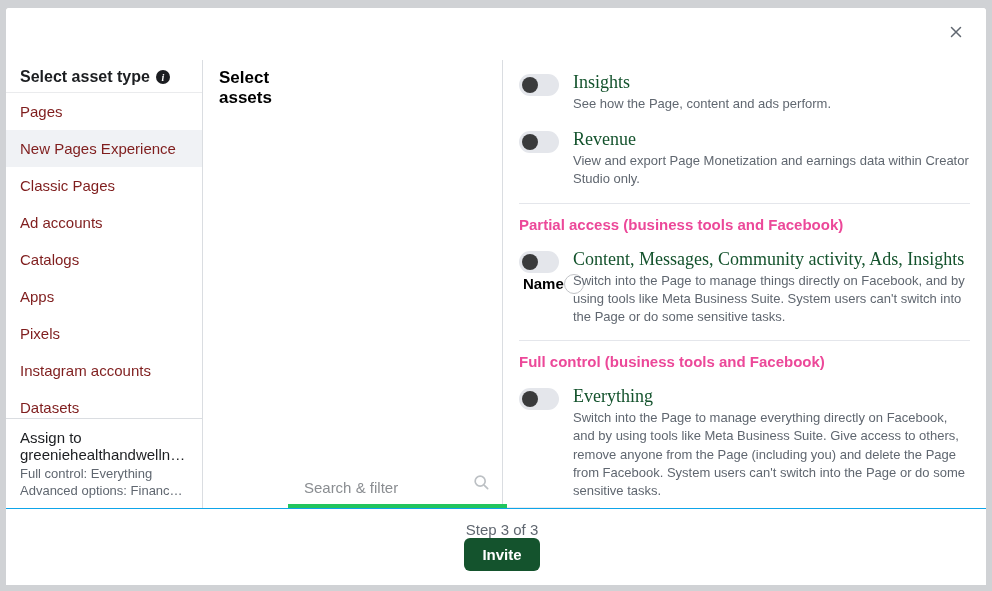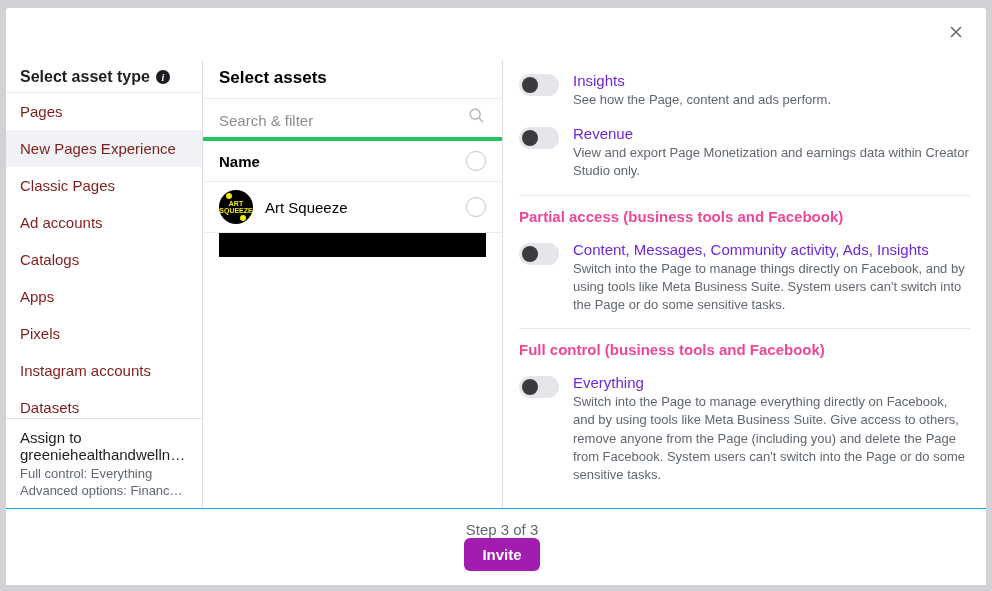--- a/index.html
+++ b/index.html
@@ -26,21 +26,21 @@
   .asset-type-item { padding:10px 14px; font-size:15px; color:#7f1d1d; cursor:pointer; }
   .asset-sub { }
   .asset-sub.selected { background:#f0f2f5; }
   .divider-thin { border-top:1px solid #eaebed; }
   .assign-block { padding:10px 14px 8px; border-top:1px solid #dadde1; font-size:13px; }
   .assign-label { font-size:15px; color:#1c1e21; }
   .assign-email { font-size:15px; color:#1c1e21; margin-bottom:2px; white-space:nowrap; overflow:hidden; text-overflow:ellipsis;}
   .assign-meta { font-size:13px; color:#606770; line-height:1.35; white-space:nowrap; overflow:hidden; text-overflow:ellipsis;}
 
   
-  .pane-mid { width:300px; border-right:1px solid #dadde1; display:flex; flex-direction:column; }
+  .pane-mid { width:300px; border-right:1px solid #dadde1; display:flex; flex-direction:row; }
   .mid-title { font-size:17px; font-weight:700; padding:8px 16px 10px; }
   .search-row { display:flex; align-items:flex-end; padding:6px 16px 8px 16px; border-bottom:4px solid #22c55e; }
   .search-row input { border:none; outline:none; font-size:15px; flex:1; color:#606770; background:transparent;}
   .search-row input::placeholder { color:#8a8d91; }
   .search-icon { color:#bcc0c4; }
   .name-header { display:flex; align-items:center; justify-content:space-between; padding:10px 16px; border-bottom:1px solid #eaebed; }
   .name-header-title { font-weight:700; font-size:15px; }
   .radio-outer { width:20px; height:20px; border:1px solid #c1c3c7; border-radius:50%; background:#fff; cursor:pointer;}
   .asset-row { display:flex; align-items:center; padding:8px 16px; border-bottom:1px solid #eaebed; gap:12px;}
   .asset-avatar { width:34px; height:34px; border-radius:50%; background:#000; display:flex; align-items:center; justify-content:center; position:relative;}
@@ -50,31 +50,31 @@
   .asset-avatar .txt { color:#f2ea0a; font-size:7px; font-weight:700; line-height:1; text-align:center;}
   .asset-name { flex:1; font-size:15px; }
   .asset-row.redacted { background:#000; height:24px; padding:0; margin:0 16px 6px; border:none;}
   .mid-scroll { overflow-y:auto; flex:1;}
 
   
   .pane-right { flex:1; overflow-y:auto; padding:6px 16px 10px 16px; }
   .perm-row { display:flex; gap:14px; padding:6px 0 10px; }
   .toggle { width:40px; height:22px; border-radius:11px; background:#e4e6eb; position:relative; flex-shrink:0; cursor:pointer; margin-top:2px;}
   .toggle .knob { position:absolute; left:3px; top:3px; width:16px; height:16px; border-radius:50%; background:#3a3b3c; }
-  .perm-title { font-size:15px; color:#6d28d9; margin-bottom:2px; }
+  .perm-title { font-size:18px; color:#14532d; margin-bottom:2px;font-family:Liberation Serif, serif; }
   .perm-desc { font-size:13px; color:#606770; line-height:1.4; }
   .section-head { font-size:15px; font-weight:700; color:#ec4899; padding:12px 0 10px; }
   .hr { border:none; border-top:1px solid #e4e6eb; margin:4px 0 0;}
 
   
   .modal-footer { display:flex; align-items:center; padding:12px 8px 14px 20px; border-top:1px solid #0ea5e9; background:#fff;flex-direction:column; }
   .step-text { font-size:15px; color:#606770; }
   .btn { padding:8px 18px; border-radius:6px; font-size:15px; font-weight:600; cursor:pointer; border:none;}
   .btn-secondary { background:#e4e6eb; color:#1c1e21; margin-left:auto; margin-right:10px;}
-  .btn-primary { background:#a21caf; color:#fff; }
+  .btn-primary { background:#14532d; color:#fff; }
 </style>
 </head>
 <body>
 
 <div class="backdrop"></div>
 <div class="overlay-edge-top"></div>
 <div class="overlay-edge-l"></div>
 <div class="overlay-edge-r"></div>
 <div class="overlay-edge-b"></div>
 

